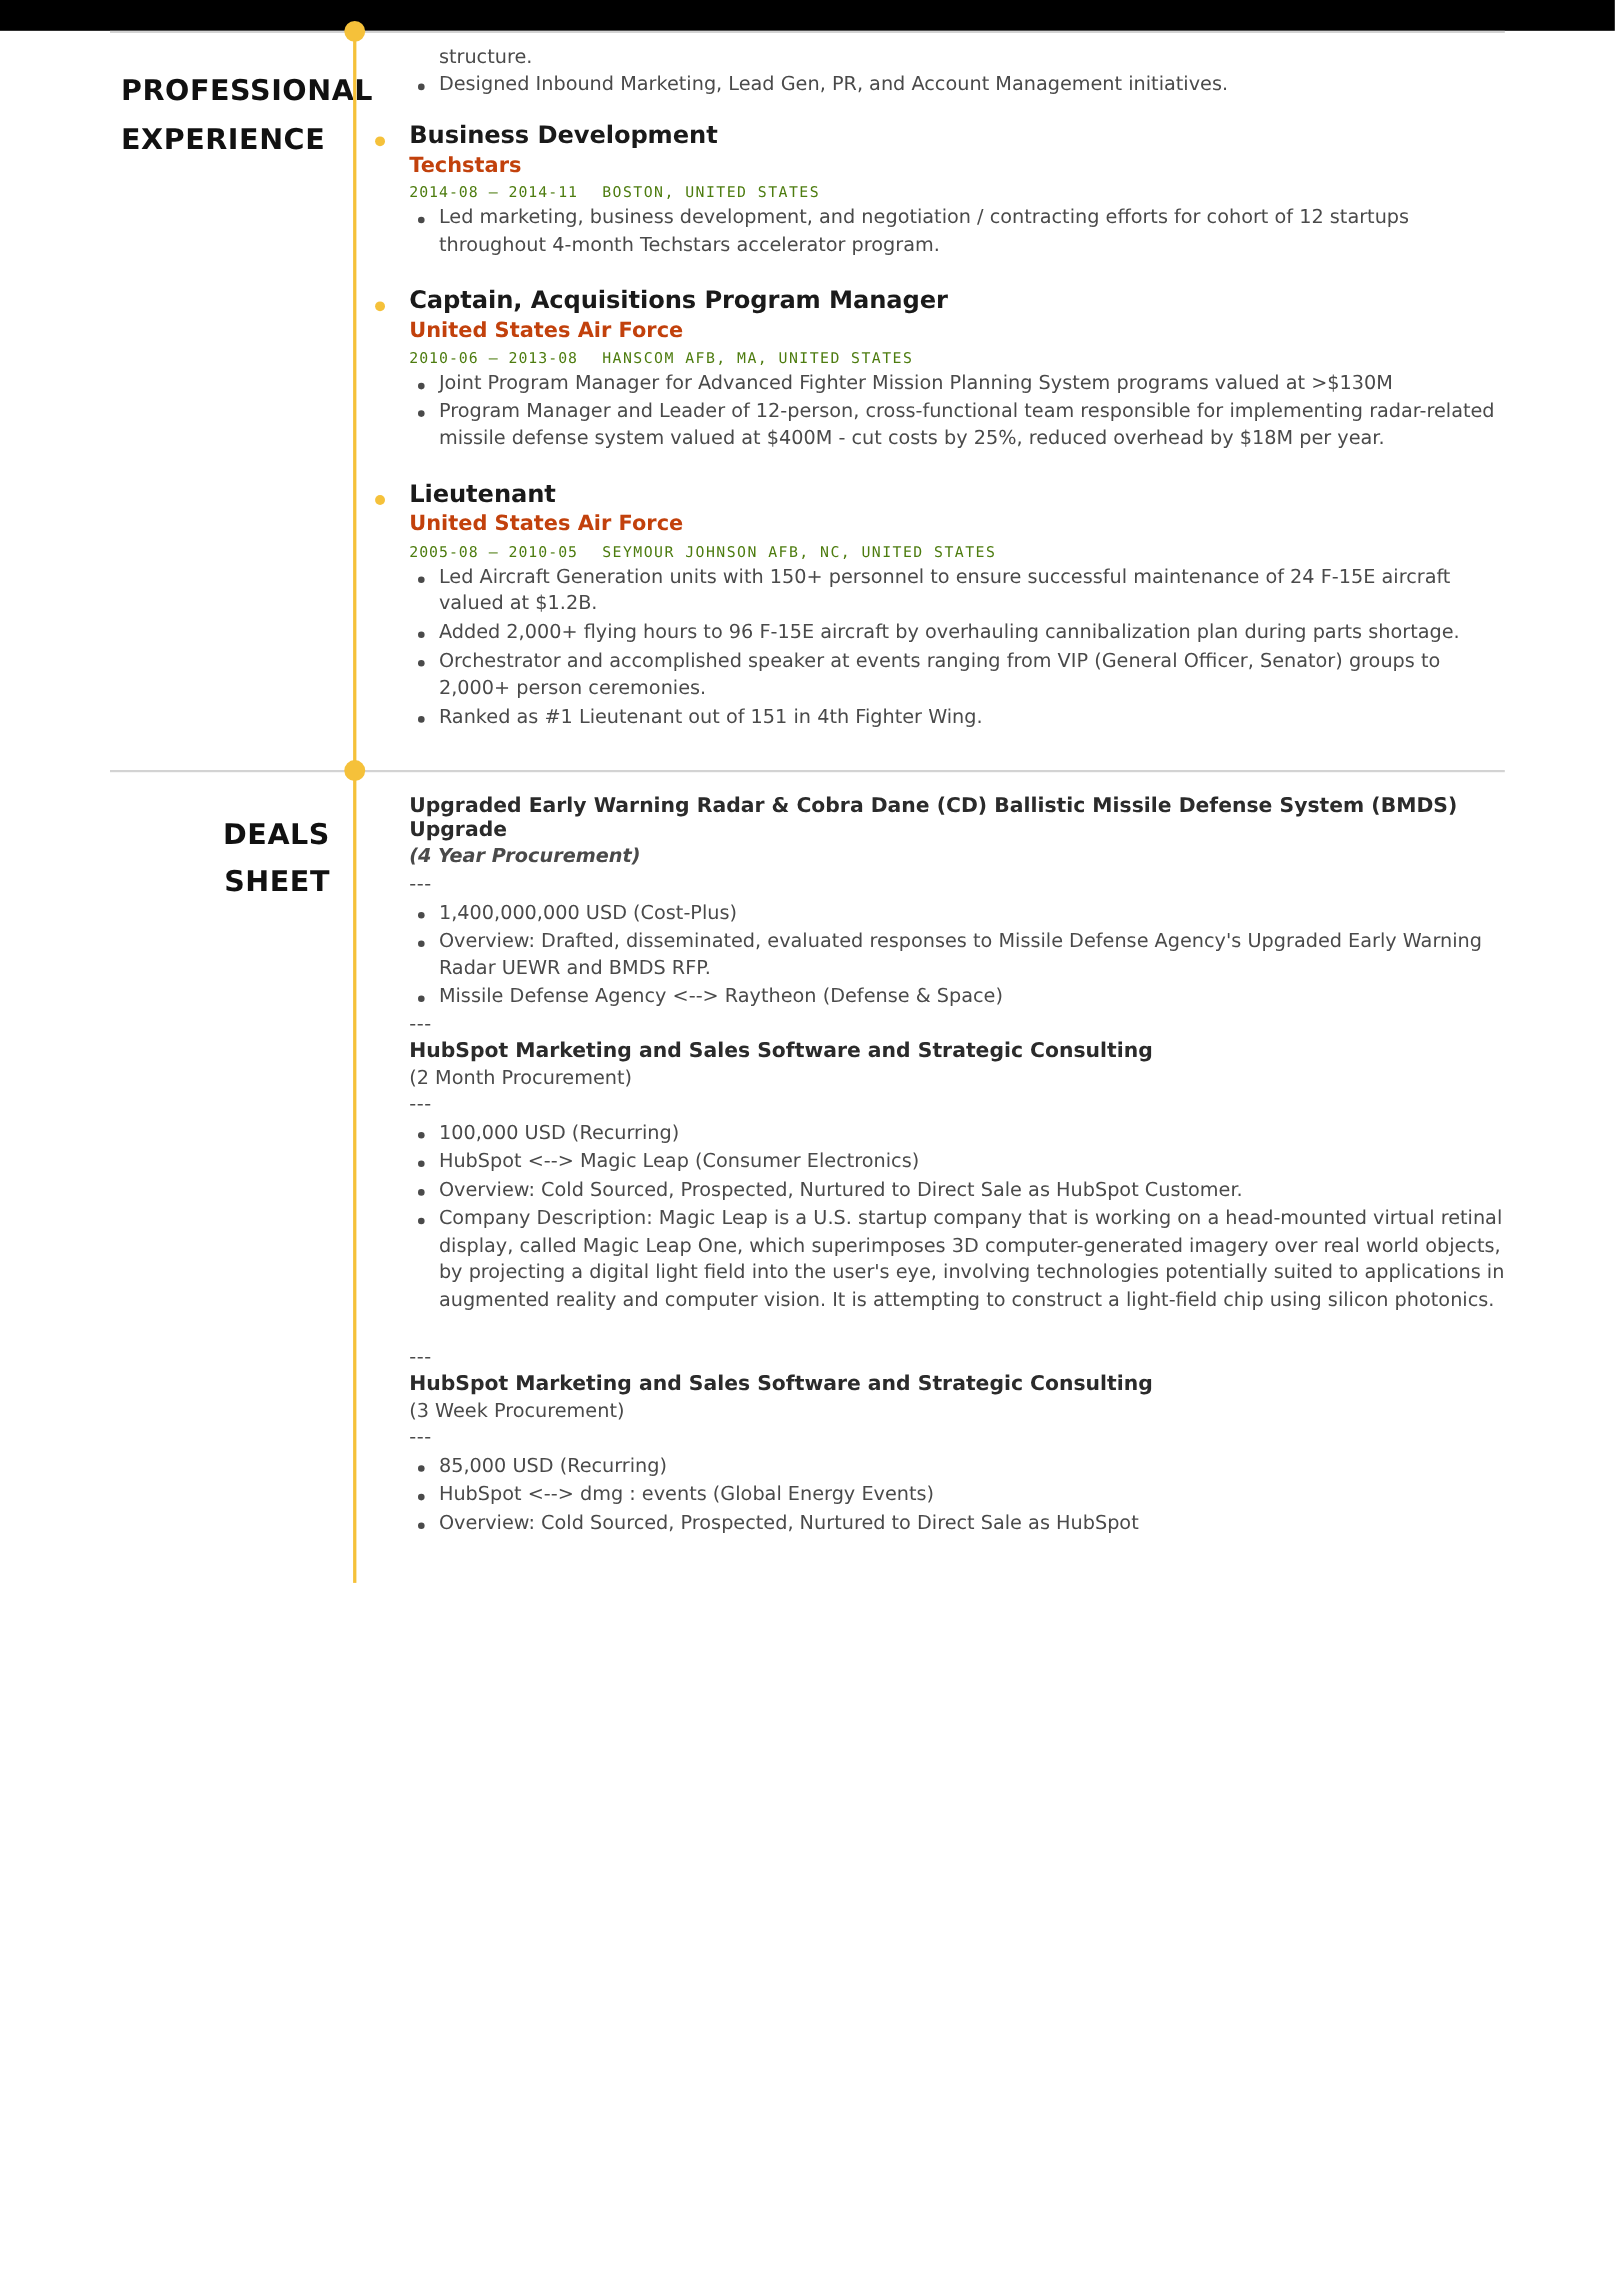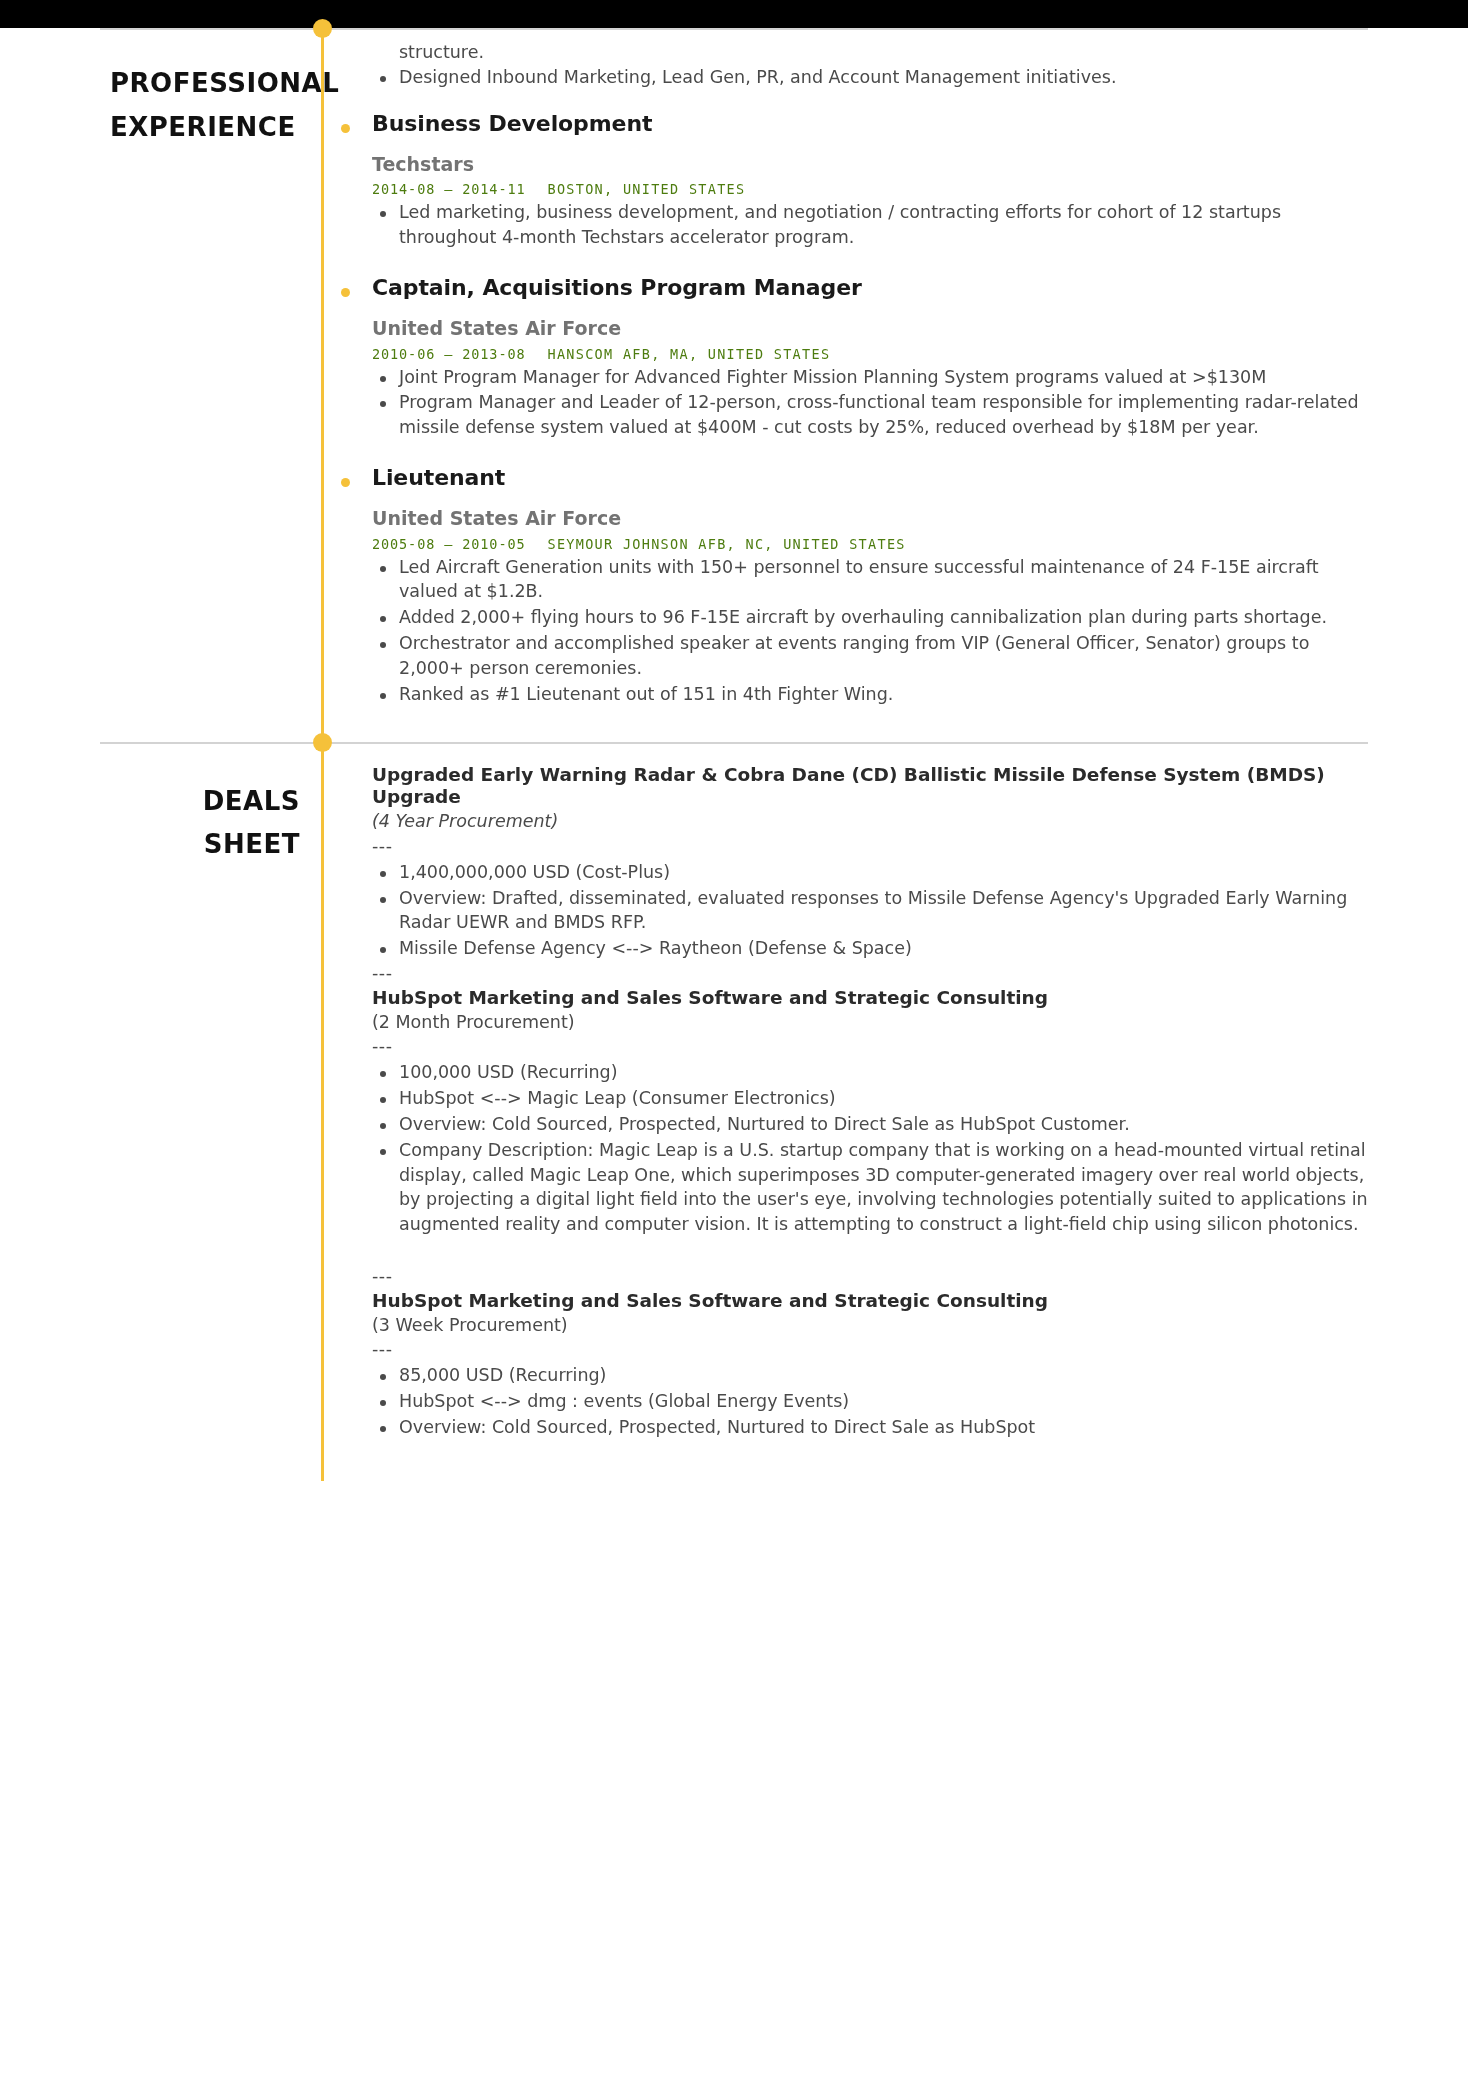--- a/index.html
+++ b/index.html
@@ -94,23 +94,23 @@
   .job-title {
     font-size: 22px;
     font-weight: 700;
     color: #1a1a1a;
     line-height: 1.22;
     letter-spacing: -0.1px;
   }
   .job-org {
     font-size: 19px;
     font-weight: 700;
-    color: #737373;
+    color: #c2410c;
     line-height: 1.25;
-    margin-top: 15px;
+    margin-top: 1px;
   }
   .job-meta {
     font-family: "DejaVu Sans Mono", monospace;
     font-size: 13.5px;
     color: #4d7c0f;
     letter-spacing: 0.9px;
     margin-top: 5px;
     margin-bottom: 3px;
   }
   .job-meta .loc { margin-left: 22px; letter-spacing: 1.3px; }
@@ -148,21 +148,21 @@
     font-weight: 700;
     color: #2b2b2b;
     line-height: 1.23;
   }
   .deal-sub {
     font-size: 17.5px;
     color: #4a4a4a;
     line-height: 1.35;
     margin-top: 1px;
   }
-  .deal-sub.italic { font-style: italic; }
+  .deal-sub.italic { font-style: italic; font-weight: bold; }
   .dashes {
     font-size: 17.5px;
     color: #4a4a4a;
     line-height: 1.25;
     letter-spacing: 0.5px;
     margin-top: 2px;
     margin-bottom: 2px;
   }
   .spacer-lg { height: 26px; }
 

